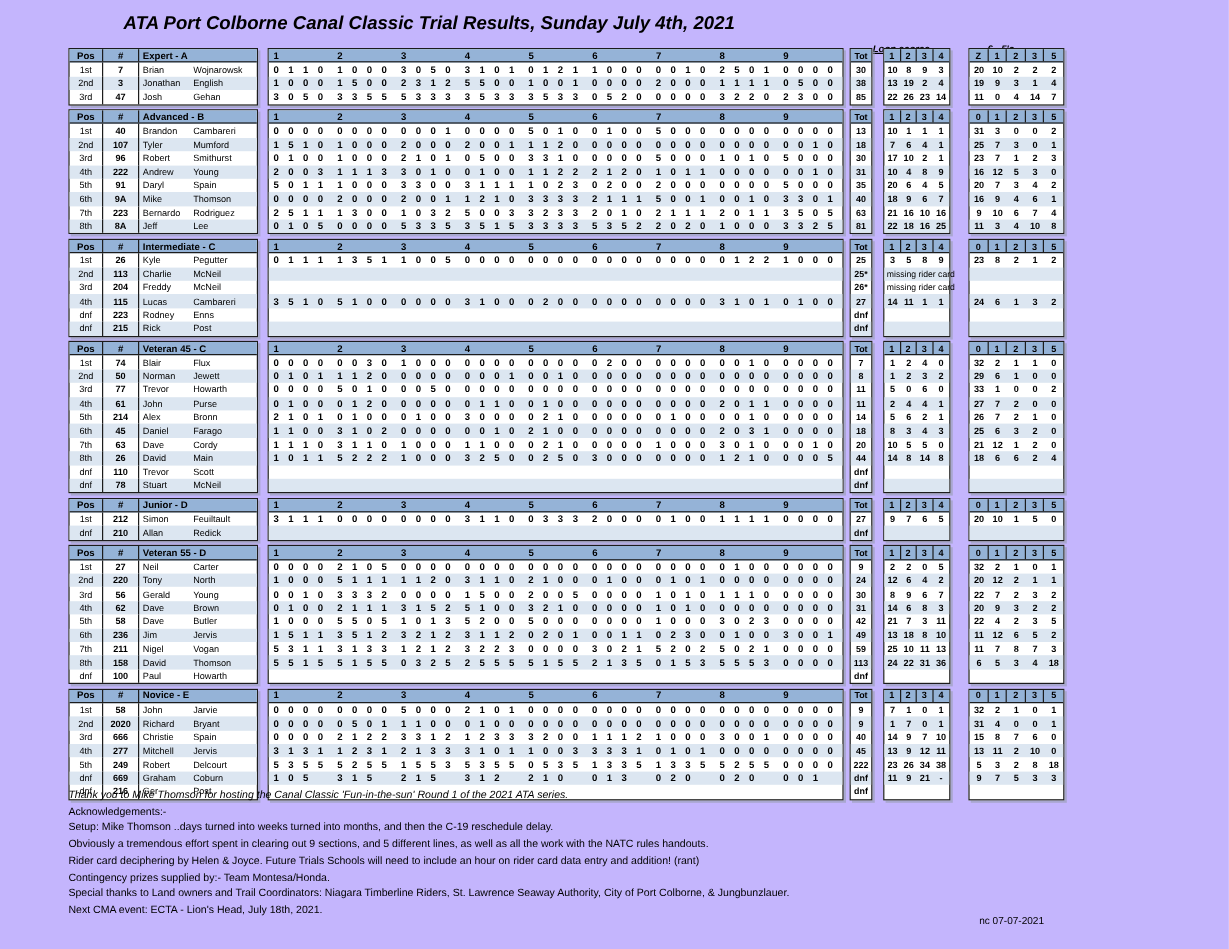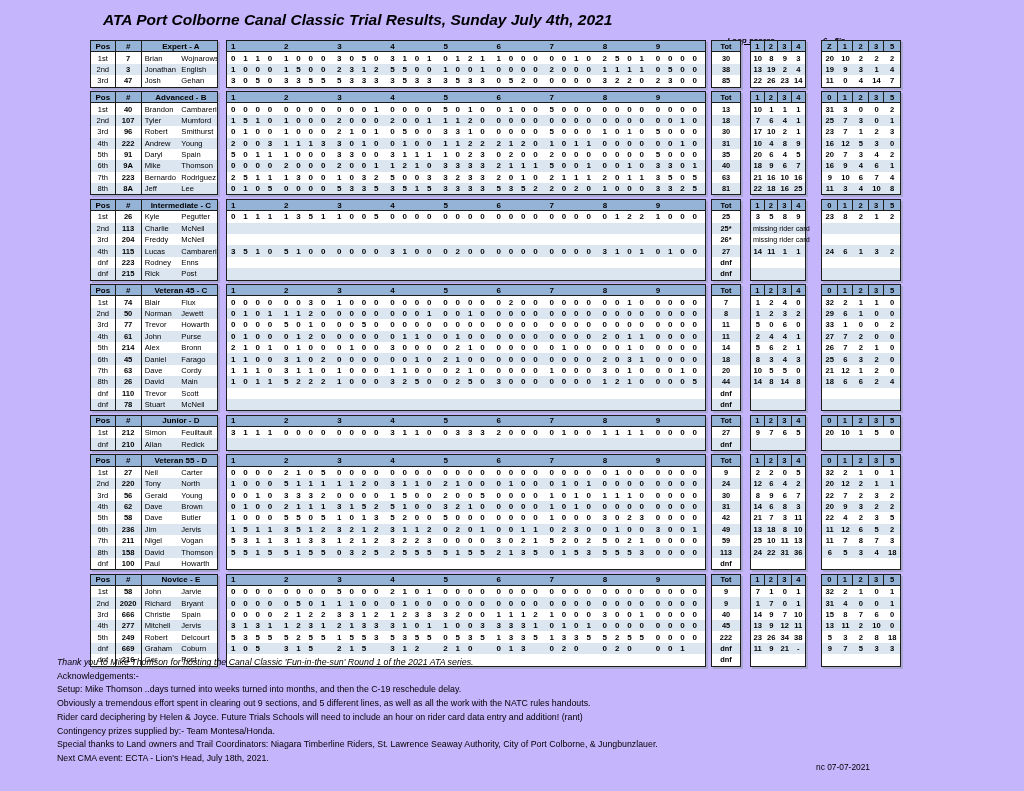--- a/index.html
+++ b/index.html
@@ -15,36 +15,36 @@
 
   #sections { position:absolute; left:57px; top:40px; display:flex; flex-direction:column; gap:3.4px; }
   .section { display:flex; align-items:flex-start; }
 
   .box { border:1.6px solid var(--bd); background:#fff; box-shadow:2px 2px 0 rgba(145,155,170,.55); }
   .row { display:flex; height:11.4px; align-items:center; font-size:8px; line-height:11px; }
   .row.odd { background:var(--stripe); }
   .row.hdr { background:var(--hdr); font-weight:bold; border-bottom:1px solid var(--bd); }
 
   
-  .left-t { width:128px;margin-left:33px; }
+  .left-t { width:158px; }
   .c-pos { width:28px; text-align:center; border-right:1px solid var(--bd); height:100%; display:flex; align-items:center; justify-content:center; font-size:7.6px; }
   .c-num { width:30px; text-align:center; border-right:1px solid var(--bd); height:100%; display:flex; align-items:center; justify-content:center; font-weight:bold; font-size:7.6px; }
   .hdr .c-pos, .hdr .c-num { font-size:8px; }
-  .c-class { width:86px; padding-left:3px; white-space:nowrap; overflow:hidden;text-align:center; }
+  .c-class { width:86px; padding-left:3px; white-space:nowrap; overflow:hidden; }
   .c-fn { width:45px; padding-left:3px; font-size:7.6px; white-space:nowrap; overflow:hidden; }
   .c-ln { width:41px; font-size:7.6px; white-space:nowrap; overflow:hidden; }
 
   
   .grid-t { width:480px; margin-left:8px; }
   .ghead { width:53.1px; padding-left:4px; font-weight:bold; }
   .ggroup { display:flex; width:53.1px; }
   .sc { width:12.3px; text-align:center; font-weight:bold; }
 
   
-  .tot-t { width:30px; margin-left:5px; }
+  .tot-t { width:19px; margin-left:5px; }
   .tv { width:100%; text-align:center; font-weight:bold; font-size:7.4px; white-space:nowrap; }
 
   
   .loop-t { width:56px; margin-left:9px; }
   .lc { width:14px; text-align:center; font-weight:bold; font-size:7.6px; height:100%; display:flex; align-items:center; justify-content:center; }
   .hdr .hb { border-right:1px solid var(--bd); }
   .hdr .hb:last-child { border-right:none; }
   .note { font-size:7.2px; padding-left:2px; white-space:nowrap; overflow:visible; font-weight:normal; }
 
   

